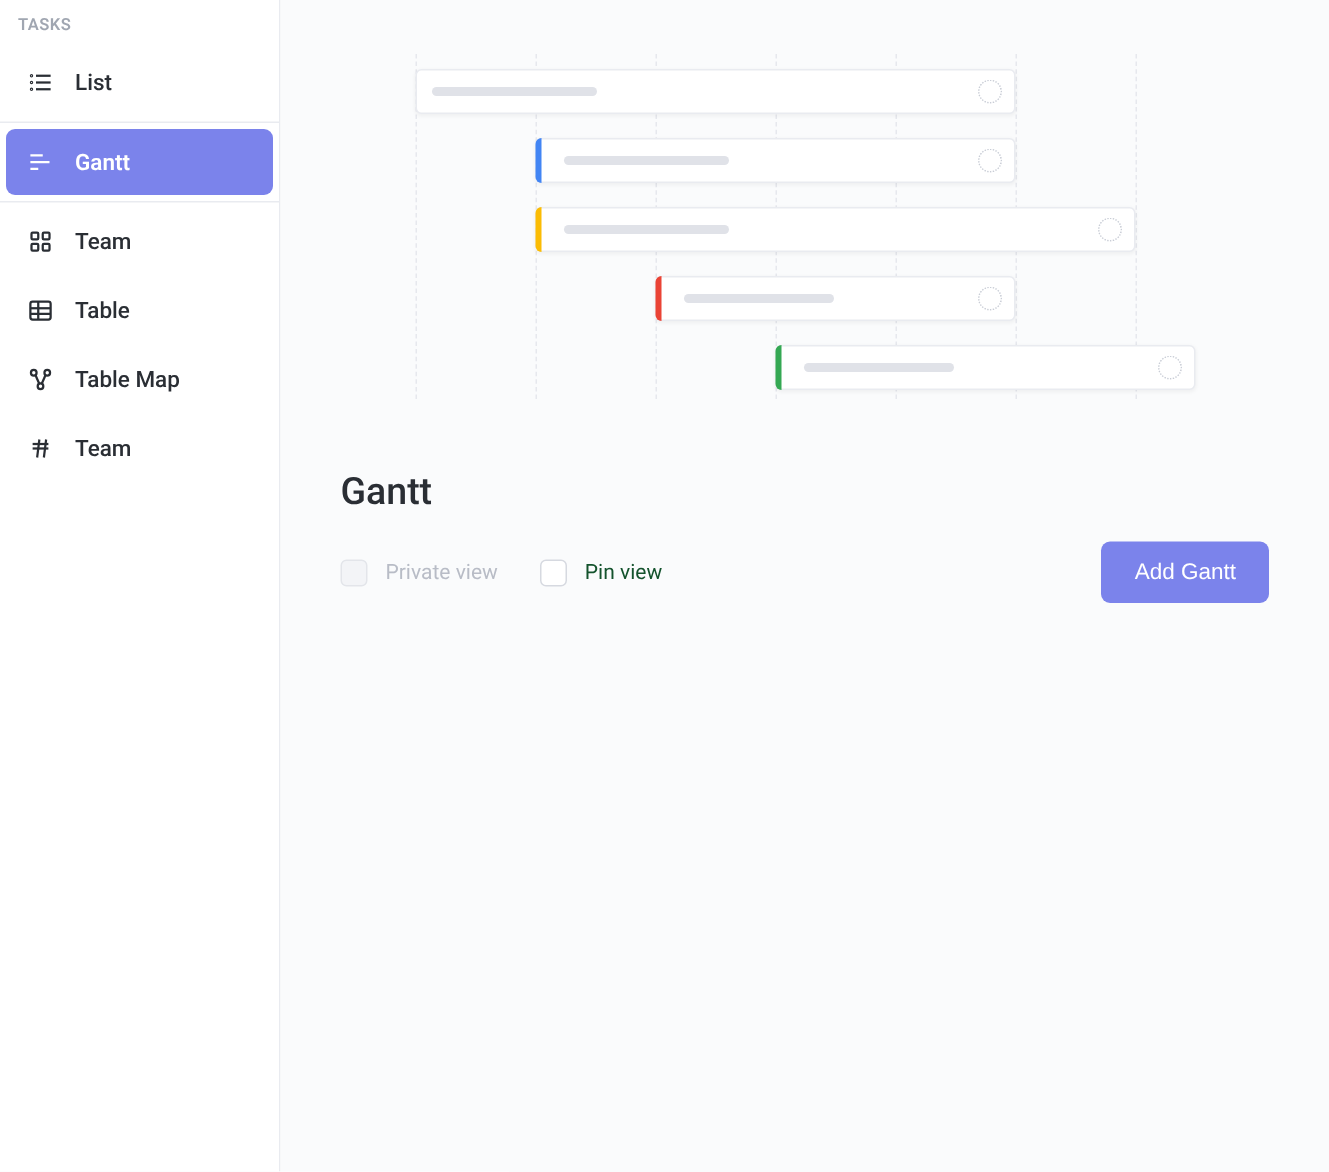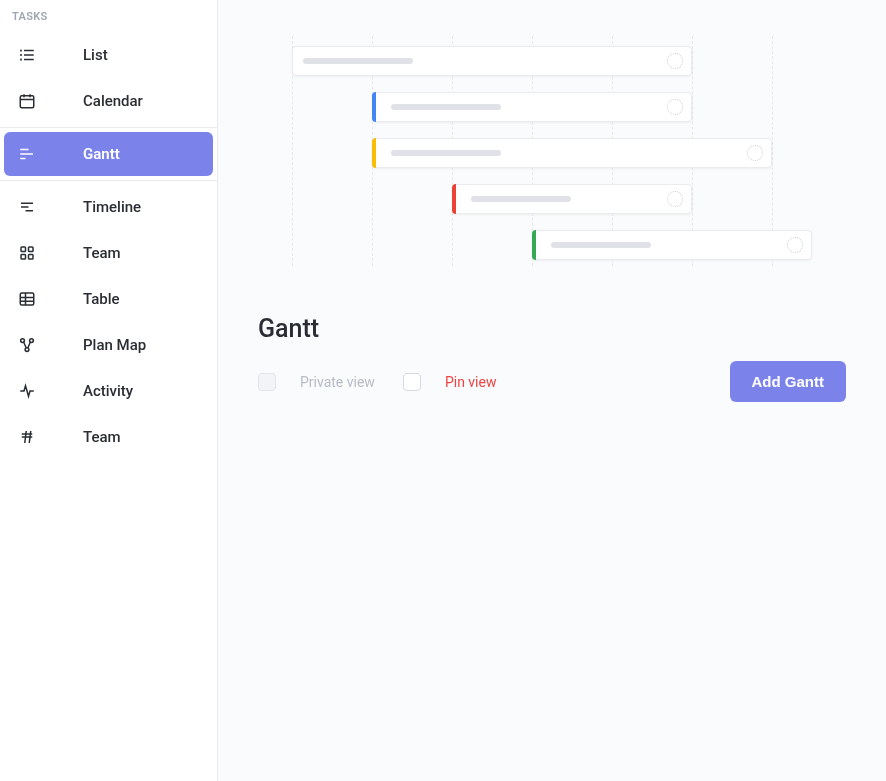--- a/index.html
+++ b/index.html
@@ -5,21 +5,21 @@
     * { box-sizing: border-box; margin: 0; padding: 0; }
     body {
       font-family: -apple-system, BlinkMacSystemFont, "Segoe UI", Roboto, Helvetica, Arial, sans-serif;
       display: flex;
       width: 886px;
       height: 781px;
       overflow: hidden;
       background: #fff;
     }
     .sidebar {
-      width: 218px;
+      width: 187px;
       border-right: 1px solid #e9ebf0;
       overflow-y: auto;
       background: #fff;
       flex-shrink: 0;
     }
     .section-header {
       padding: 10px 12px 8px 12px;
       font-size: 11px;
       font-weight: 600;
       color: #a0a6b1;
@@ -128,49 +128,49 @@
       margin-bottom: 36px;
     }
     .controls {
       display: flex;
       align-items: center;
       gap: 28px;
     }
     .checkbox-group {
       display: flex;
       align-items: center;
-      gap: 24px;
+      gap: 12px;
       cursor: pointer;
     }
     .checkbox-group.disabled { cursor: not-allowed; }
     .checkbox-box {
       width: 18px;
       height: 18px;
       border: 1.5px solid #d6d9e0;
       border-radius: 4px;
       background: #fff;
     }
     .checkbox-group.disabled .checkbox-box { background: #f3f4f7; border-color: #e3e5ea; }
     .checkbox-label {
       font-size: 14px;
-      color: #ef4444;
+      color: #14532d;
     }
     .checkbox-group.disabled .checkbox-label { color: #b8bcc6; }
     .spacer { flex: 1; }
     .primary-btn {
       background: #7b83eb;
       color: #fff;
       border: none;
       border-radius: 6px;
       padding: 12px 22px;
       font-size: 15px;
-      font-weight: 700;
+      font-weight: 400;
       cursor: pointer;
     }
-    .nav-label { font-weight: 500; margin-left: 33px; }
+    .nav-label { font-weight: 500; }
     .nav-item.active .nav-label { font-weight: 600; }
   </style>
 </head>
 <body>
 
 <div class="sidebar">
   <div class="section-header">TASKS</div>
 
   <div class="nav-item">
     <span class="icon">
@@ -180,57 +180,36 @@
           <line x1="8" y1="18" x2="21" y2="18"></line>
           <circle cx="4" cy="6" r="0.5"></circle>
           <circle cx="4" cy="12" r="0.5"></circle>
           <circle cx="4" cy="18" r="0.5"></circle>
         </svg>
       </span>
     <span class="nav-label">List</span>
   </div>
 
 
-  <div class="nav-item">
-    <span class="icon">
-        <svg viewBox="0 0 24 24">
-          <rect x="3" y="5" width="18" height="16" rx="2"></rect>
-          <line x1="3" y1="10" x2="21" y2="10"></line>
-          <line x1="8" y1="3" x2="8" y2="7"></line>
-          <line x1="16" y1="3" x2="16" y2="7"></line>
-        </svg>
-      </span>
-    <span class="nav-label">Calendar</span>
-  </div>
 
   <div class="divider"></div>
 
   <div class="nav-item active">
     <span class="icon">
         <svg viewBox="0 0 24 24">
           <line x1="3" y1="6" x2="14" y2="6"></line>
           <line x1="3" y1="12" x2="20" y2="12"></line>
           <line x1="3" y1="18" x2="10" y2="18"></line>
         </svg>
       </span>
     <span class="nav-label">Gantt</span>
   </div>
 
   <div class="divider"></div>
 
-  <div class="nav-item">
-    <span class="icon">
-        <svg viewBox="0 0 24 24">
-          <line x1="4" y1="7" x2="20" y2="7"></line>
-          <line x1="4" y1="12" x2="14" y2="12"></line>
-          <line x1="10" y1="17" x2="20" y2="17"></line>
-        </svg>
-      </span>
-    <span class="nav-label">Timeline</span>
-  </div>
 
   <div class="nav-item">
     <span class="icon">
         <svg viewBox="0 0 24 24">
           <rect x="4" y="4" width="6" height="6" rx="1"></rect>
           <rect x="14" y="4" width="6" height="6" rx="1"></rect>
           <rect x="4" y="14" width="6" height="6" rx="1"></rect>
           <rect x="14" y="14" width="6" height="6" rx="1"></rect>
         </svg>
       </span>
@@ -251,32 +230,24 @@
 
   <div class="nav-item">
     <span class="icon">
         <svg viewBox="0 0 24 24">
           <circle cx="6" cy="6" r="2.5"></circle>
           <circle cx="18" cy="6" r="2.5"></circle>
           <circle cx="12" cy="18" r="2.5"></circle>
           <path d="M7.5 8 L11 16 M16.5 8 L13 16"></path>
         </svg>
       </span>
-    <span class="nav-label">Plan Map</span>
-  </div>
-
-
-  <div class="nav-item">
-    <span class="icon">
-        <svg viewBox="0 0 24 24">
-          <polyline points="3,12 8,12 10,5 14,19 16,12 21,12"></polyline>
-        </svg>
-      </span>
-    <span class="nav-label">Activity</span>
-  </div>
+    <span class="nav-label">Table Map</span>
+  </div>
+
+
 
 
 
 
 
   <div class="nav-item">
     <span class="icon">
         <svg viewBox="0 0 24 24">
           <line x1="5" y1="8" x2="19" y2="8"></line>
           <line x1="5" y1="12" x2="19" y2="12"></line>

